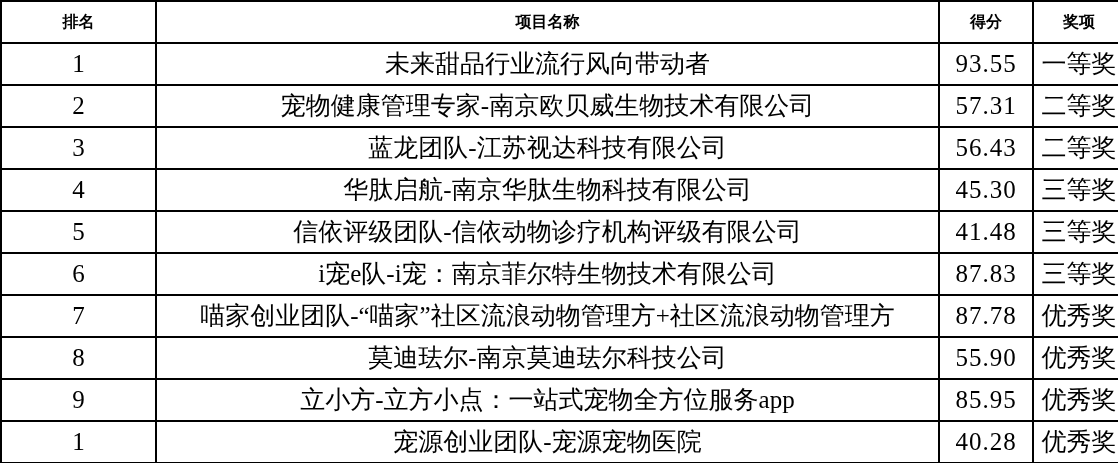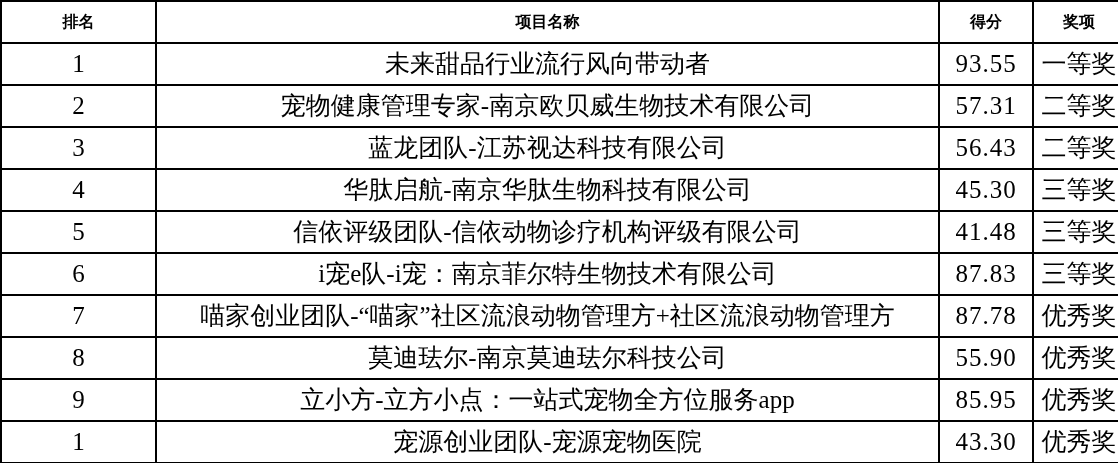--- a/index.html
+++ b/index.html
@@ -108,17 +108,17 @@
     </tr>
     <tr>
       <td>9</td>
       <td>立小方-立方小点：一站式宠物全方位服务app</td>
       <td class="score">85.95</td>
       <td>优秀奖</td>
     </tr>
     <tr>
       <td>1</td>
       <td>宠源创业团队-宠源宠物医院</td>
-      <td class="score">43.30</td>
+      <td class="score">40.28</td>
       <td>优秀奖</td>
     </tr>
   </tbody>
 </table>
 
 </body></html>

